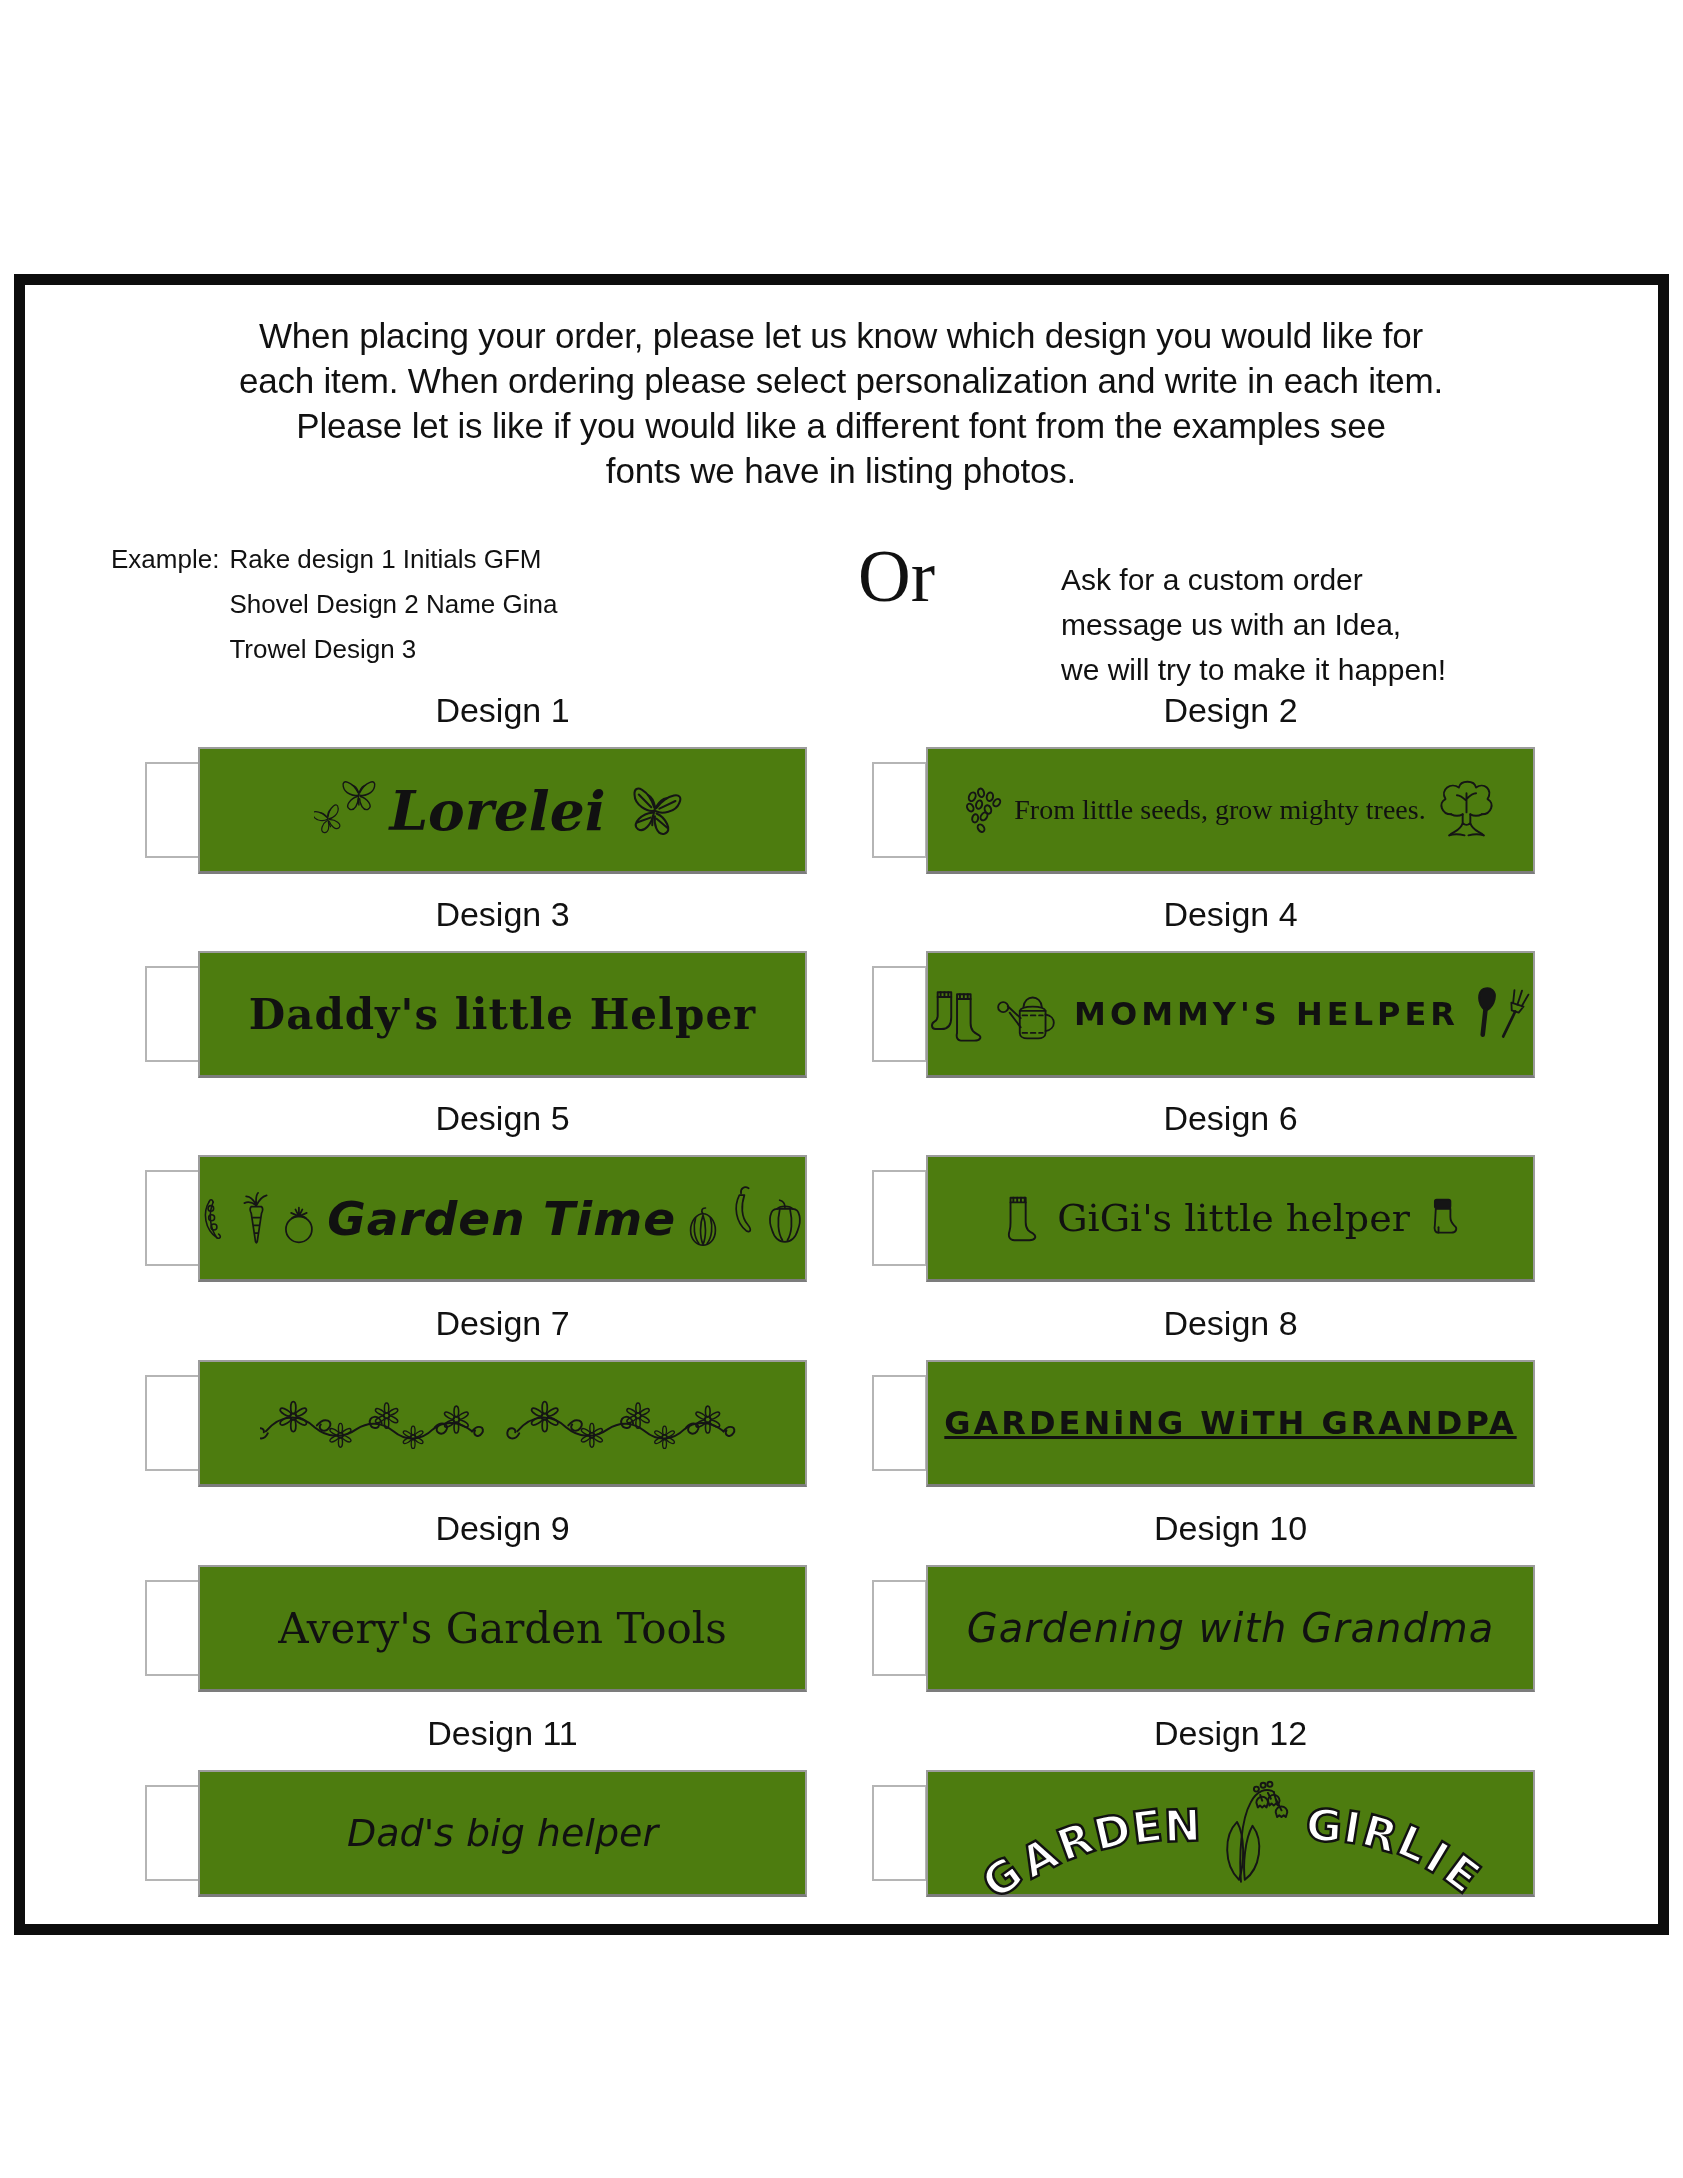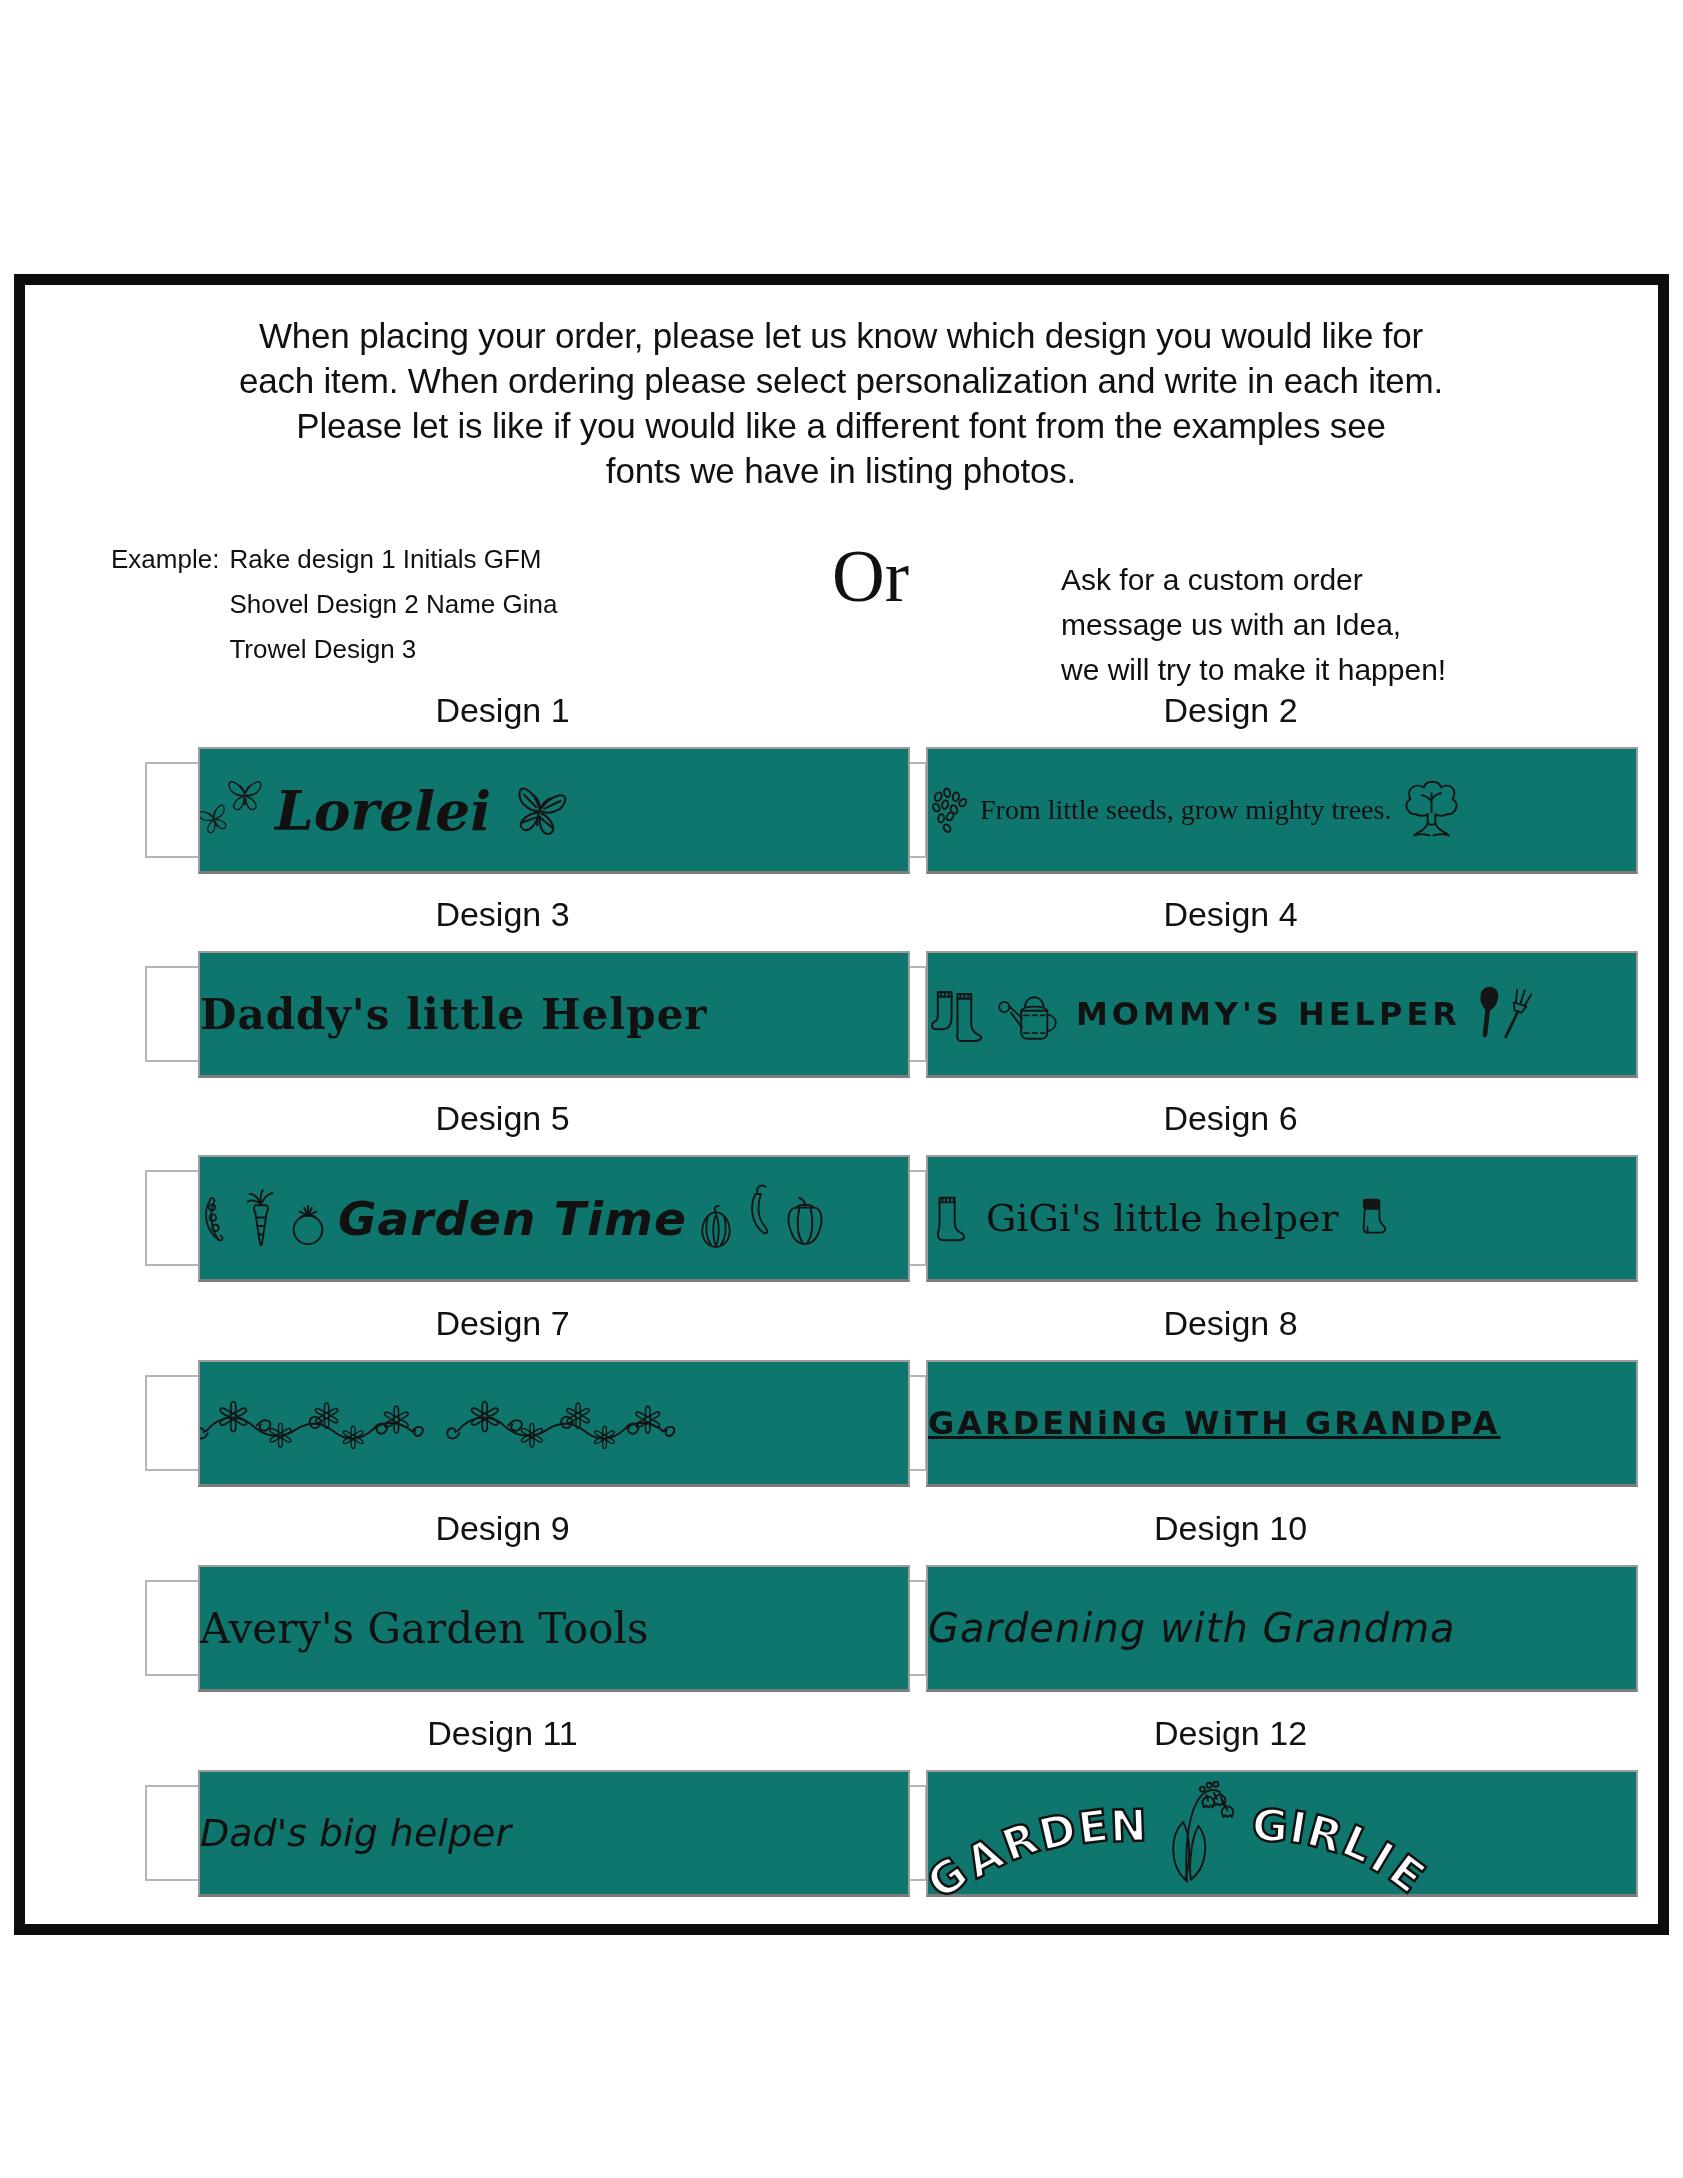--- a/index.html
+++ b/index.html
@@ -6,28 +6,28 @@
   .page{position:relative;width:1683px;height:2178px;background:#fff;overflow:hidden;
         font-family:"Liberation Sans",sans-serif;color:#111;}
   .frame{position:absolute;left:14px;top:274px;width:1655px;height:1661px;
          border:11px solid #0d0d0d;box-sizing:border-box;background:#fff;}
   
   .header{position:absolute;left:69px;top:313px;width:1544px;text-align:center;
           font-size:35px;line-height:45px;letter-spacing:-0.2px;}
   
   .example{position:absolute;left:111px;top:537px;font-size:26px;line-height:45px;display:flex;gap:10px;}
   .ex-prefix{white-space:nowrap;}
-  .or{position:absolute;left:832px;top:540px;width:129px;
+  .or{position:absolute;left:832px;top:540px;width:129px;text-align:center;
       font-family:"Liberation Serif",serif;font-size:73px;line-height:1;}
   .custom{position:absolute;left:1061px;top:557px;font-size:30px;line-height:45px;}
   
   .dlabel{position:absolute;width:609px;text-align:center;font-size:34px;z-index:1;}
-  .dbox{position:absolute;width:712px;height:127px;background:#0f766e;box-sizing:border-box;
+  .dbox{position:absolute;width:609px;height:127px;background:#4d7c0f;box-sizing:border-box;
         border:2px solid #9c9c9c;border-bottom:3px solid #7c7c7c;z-index:2;
-        display:flex;align-items:center;justify-content:flex-start;}
+        display:flex;align-items:center;justify-content:center;}
   .dtab{position:absolute;width:55px;height:96px;background:#fff;box-sizing:border-box;
         border:2px solid #b5b5b5;z-index:1;}
   .c0.dbox,.c0.dlabel{left:198px;} .c0.dtab{left:145px;}
   .c1.dbox,.c1.dlabel{left:926px;} .c1.dtab{left:872px;}
   .r0.dbox{top:747px;}  .r0.dtab{top:762px;}  .r0.dlabel{top:691px;}
   .r1.dbox{top:951px;}  .r1.dtab{top:966px;}  .r1.dlabel{top:895px;}
   .r2.dbox{top:1155px;} .r2.dtab{top:1170px;} .r2.dlabel{top:1099px;}
   .r3.dbox{top:1360px;} .r3.dtab{top:1375px;} .r3.dlabel{top:1304px;}
   .r4.dbox{top:1565px;} .r4.dtab{top:1580px;} .r4.dlabel{top:1509px;}
   .r5.dbox{top:1770px;} .r5.dtab{top:1785px;} .r5.dlabel{top:1714px;}

